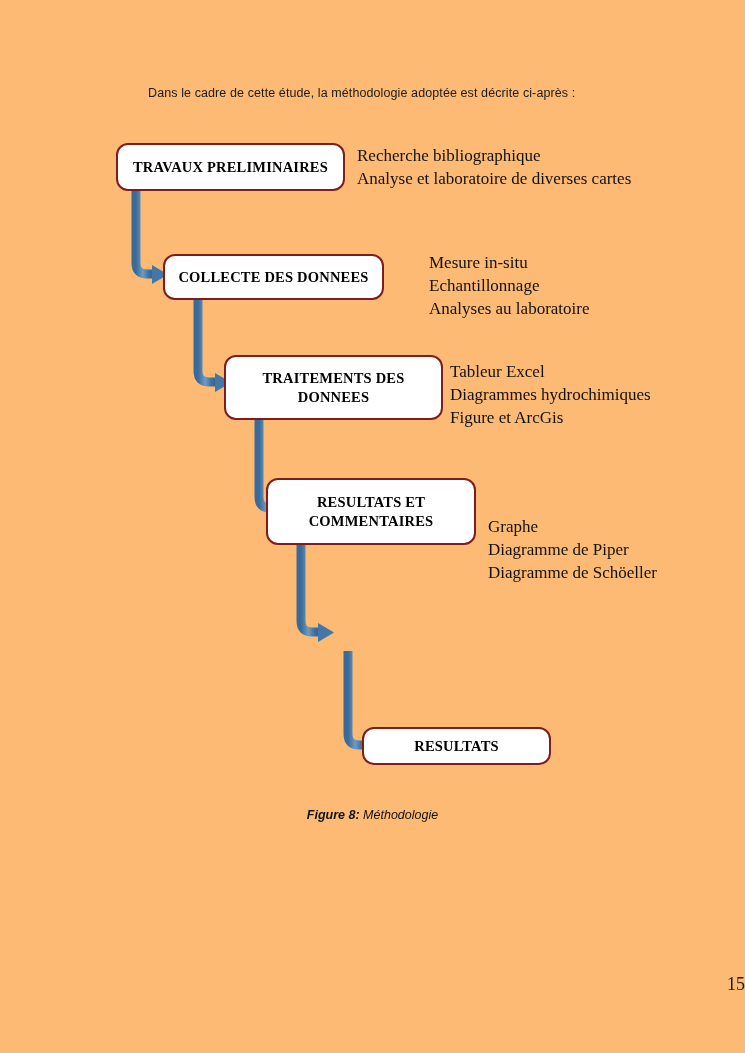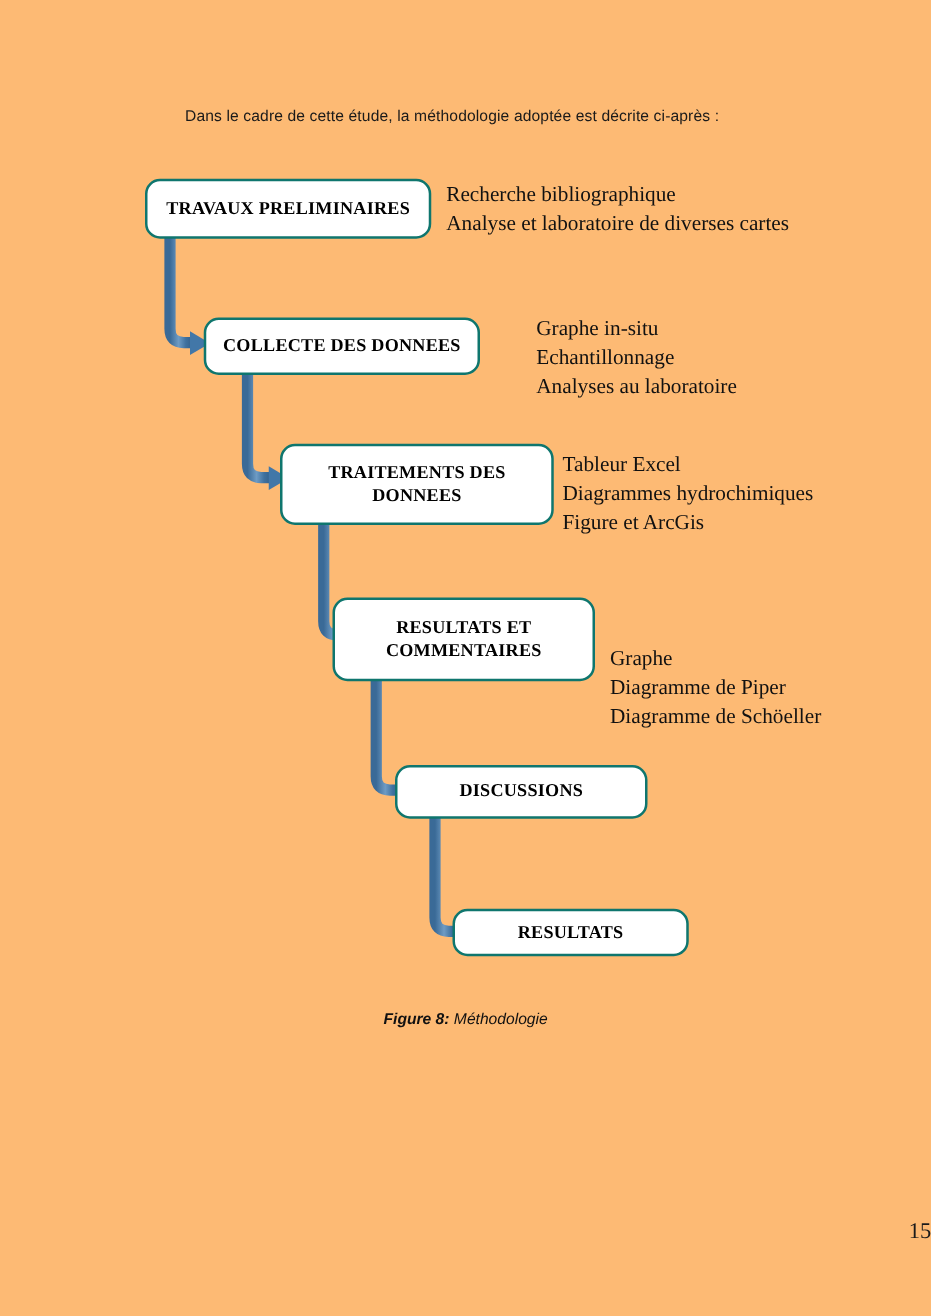--- a/index.html
+++ b/index.html
@@ -26,21 +26,21 @@
     font-size: 12.5px;
     color: #1a1a1a;
     letter-spacing: 0.1px;
     white-space: nowrap;
   }
 
   
   .flow-box {
     position: absolute;
     box-sizing: border-box;
-    border: 2px solid #0f766e;
+    border: 2px solid #7f1d1d;
     border-radius: 12px;
     background: #ffffff;
     display: flex;
     align-items: center;
     justify-content: center;
     text-align: center;
     font-family: "Liberation Serif", serif;
     font-weight: bold;
     font-size: 14.5px;
     color: #000000;
@@ -181,35 +181,32 @@
     </span>
   </div>
 
   <div class="flow-box" style="left:266px; top:478px; width:210px; height:67px;">
     <span class="box-label">
       <span>RESULTATS ET</span><br>
       <span>COMMENTAIRES</span>
     </span>
   </div>
 
-  <div class="flow-box" style="left:316px; top:612px; width:202px; height:43px;">
-    <span class="box-label">DISCUSSIONS</span>
-  </div>
 
   <div class="flow-box" style="left:362px; top:727px; width:189px; height:38px;">
     <span class="box-label">RESULTATS</span>
   </div>
 
   <div class="annotation" style="left:357px; top:144px;">
     <div>Recherche bibliographique</div>
     <div>Analyse et laboratoire de diverses cartes</div>
   </div>
 
   <div class="annotation" style="left:429px; top:251px;">
-    <div>Graphe in-situ</div>
+    <div>Mesure in-situ</div>
     <div>Echantillonnage</div>
     <div>Analyses au laboratoire</div>
   </div>
 
   <div class="annotation" style="left:450px; top:360px;">
     <div>Tableur Excel</div>
     <div>Diagrammes hydrochimiques</div>
     <div>Figure et ArcGis</div>
   </div>
 

